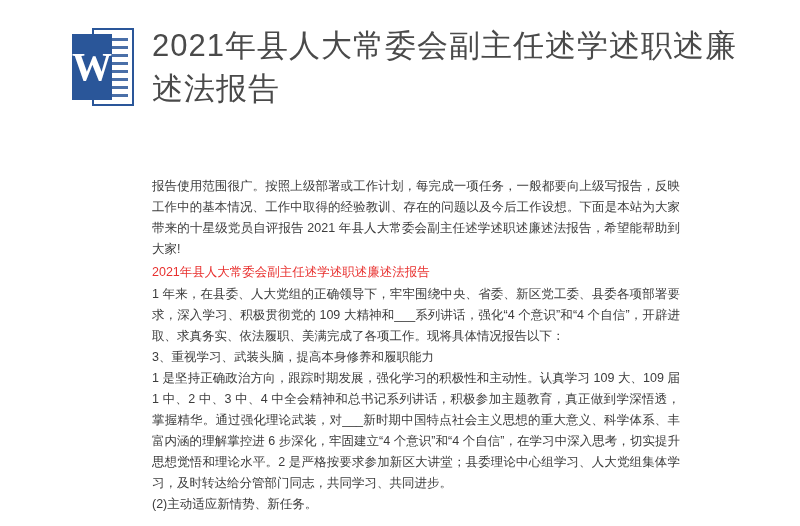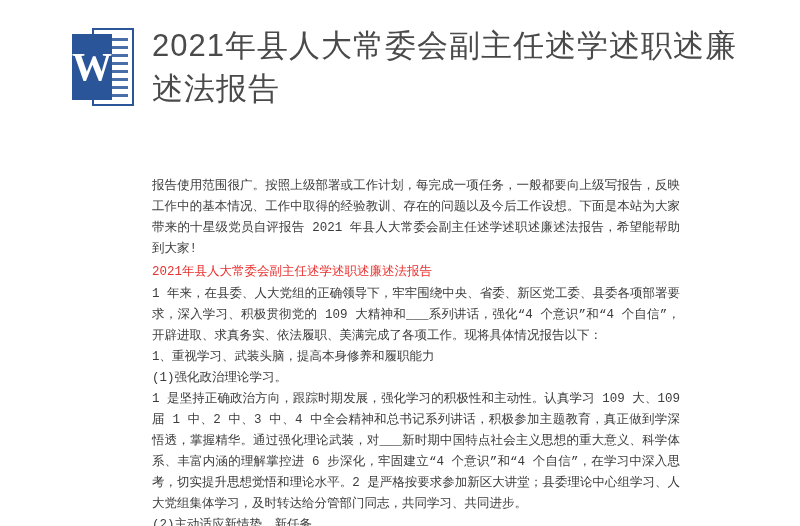--- a/index.html
+++ b/index.html
@@ -94,21 +94,20 @@
     left: 152px;
     top: 176px;
     width: 528px;
     font-size: 12.5px;
     line-height: 21px;
     color: #3c3c3c;
     text-align: justify;
   }
   .doc p {
     margin: 0;
-    font-family: Liberation Mono, monospace;
   }
   .doc p.redline {
     color: #e8312f;
     margin: 2px 0 1px 0;
   }
 </style>
 </head>
 <body>
 
 <div class="page">
@@ -131,20 +130,19 @@
       <div class="badge">W</div>
     </div>
 
     <h1 class="title">2021年县人大常委会副主任述学述职述廉述法报告</h1>
   </div>
 
   <div class="doc">
     <p>报告使用范围很广。按照上级部署或工作计划，每完成一项任务，一般都要向上级写报告，反映工作中的基本情况、工作中取得的经验教训、存在的问题以及今后工作设想。下面是本站为大家带来的十星级党员自评报告 2021 年县人大常委会副主任述学述职述廉述法报告，希望能帮助到大家!</p>
     <p class="redline">2021年县人大常委会副主任述学述职述廉述法报告</p>
     <p>1 年来，在县委、人大党组的正确领导下，牢牢围绕中央、省委、新区党工委、县委各项部署要求，深入学习、积极贯彻党的 109 大精神和___系列讲话，强化“4 个意识”和“4 个自信”，开辟进取、求真务实、依法履职、美满完成了各项工作。现将具体情况报告以下：</p>
-    <p>1、重视学习、武装头脑，提高本身修养和履职能力</p>
-    <p>(1)强化政治理论学习。</p>
+    <p>3、重视学习、武装头脑，提高本身修养和履职能力</p>
     <p>1 是坚持正确政治方向，跟踪时期发展，强化学习的积极性和主动性。认真学习 109 大、109 届 1 中、2 中、3 中、4 中全会精神和总书记系列讲话，积极参加主题教育，真正做到学深悟透，掌握精华。通过强化理论武装，对___新时期中国特点社会主义思想的重大意义、科学体系、丰富内涵的理解掌控进 6 步深化，牢固建立“4 个意识”和“4 个自信”，在学习中深入思考，切实提升思想觉悟和理论水平。2 是严格按要求参加新区大讲堂；县委理论中心组学习、人大党组集体学习，及时转达给分管部门同志，共同学习、共同进步。</p>
     <p>(2)主动适应新情势、新任务。</p>
 
   </div>
 
 </div>
 
 </body></html>

